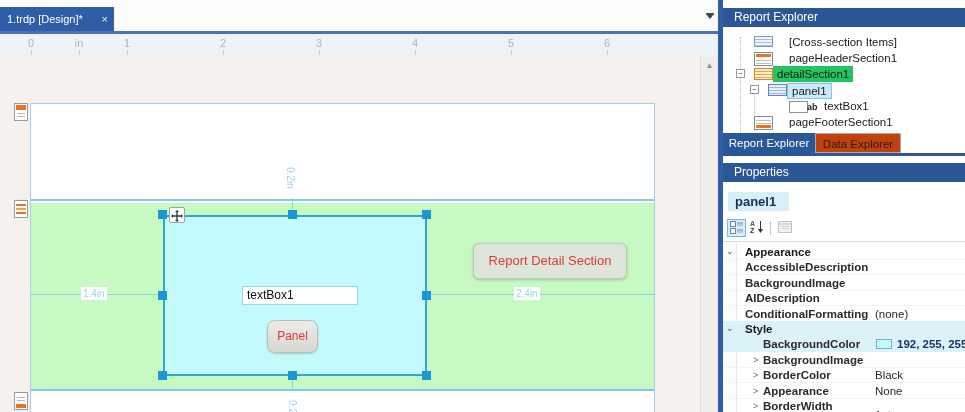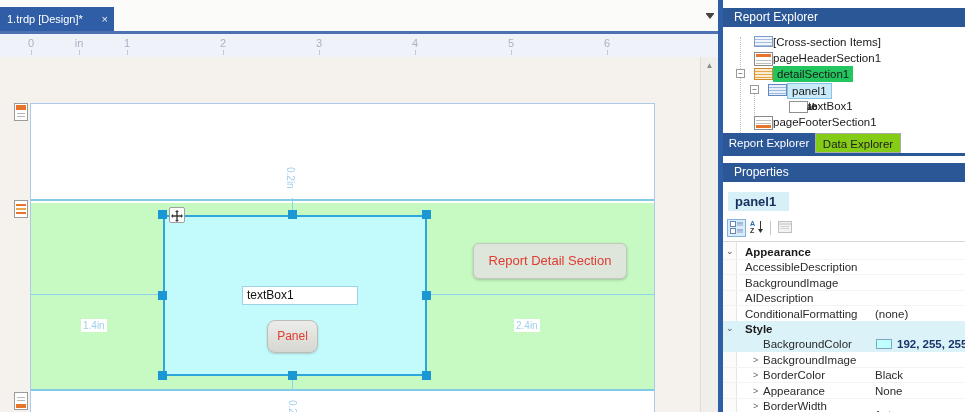--- a/index.html
+++ b/index.html
@@ -37,21 +37,21 @@
   .mi-detail .s1 { left:1px; right:1px; top:3px; height:2px; background:#E8732A; }
   .mi-detail .s2 { left:1px; right:1px; top:7px; height:2px; background:#E8A64C; }
   .mi-detail .s3 { left:1px; right:1px; top:11px; height:2px; background:#E8732A; }
   .mi-foot .bot { left:1px; right:1px; bottom:1px; height:4px; background:#E8732A; }
   .mi-foot .l1 { left:2px; right:2px; top:4px; height:1px; background:#B8B8B8; }
   .mi-foot .l2 { left:2px; right:2px; top:7px; height:1px; background:#B8B8B8; }
 
   
   .dim-line-h { position:absolute; height:1px; background:#8FD0EA; }
   .dim-line-v { position:absolute; width:1px; background:#8FD0EA; }
-  .dim-chip { position:absolute; background:#fff; color:#9FCFEC; font-size:10px; padding:0 2px; line-height:13px;margin-top:32px; }
+  .dim-chip { position:absolute; background:#fff; color:#9FCFEC; font-size:10px; padding:0 2px; line-height:13px; }
   .dim-chip-v { position:absolute; background:#fff; color:#9FCFEC; font-size:10px; writing-mode:vertical-rl; padding:2px 0; line-height:13px; }
 
   
   #sel-panel { position:absolute; left:163px; top:158px; width:264px; height:161px; background:#C3FAFB; border:2px solid #2EA6DB; }
   .handle { position:absolute; width:9px; height:9px; background:#1B97D3; }
   #move-chip { position:absolute; left:169px; top:150px; width:16px; height:16px; background:#fff; border:1px solid #A0A0A0; border-radius:2px; text-align:center; }
   #textbox1 { position:absolute; left:242px; top:229px; width:116px; height:19px; background:#fff; border:1px solid #9ED2E8;
               font-size:12px; color:#111; line-height:17px; padding-left:4px; }
   #panel-btn { position:absolute; left:267px; top:263px; width:51px; height:33px; border-radius:8px;
                background:linear-gradient(#ECECEA,#D6D6D2); border:1px solid #BDBDB8; box-shadow:0 1px 2px rgba(0,0,0,.18);
@@ -67,21 +67,21 @@
   #splitter { position:absolute; left:718px; top:0; width:5px; height:412px; background:#2E5FA6; }
 
   
   #right { position:absolute; left:723px; top:0; width:242px; height:412px; background:#fff; }
   .pane-header { position:absolute; left:0; width:242px; height:19px; background:#2B5797; color:#fff; font-size:12px; line-height:19px; padding-left:11px; }
 
   #tree { position:absolute; left:0; top:27px; width:242px; height:106px; background:#fff; }
   .tree-row { position:absolute; left:0; width:242px; height:16px; font-size:11.5px; color:#1A1A1A; }
   .tree-exp { position:absolute; width:9px; height:9px; top:3px; background:#fff; border:1px solid #9A9A9A; font-size:8px; line-height:7px; text-align:center; color:#444; }
   .tree-ico { position:absolute; top:2px; }
-  .tree-label { position:absolute; top:0; line-height:16px; white-space:nowrap; }
+  .tree-label { position:absolute; top:0; line-height:16px; white-space:nowrap;padding-left:16px; }
   .hl-green { background:#22c55e; padding:0 4px; }
   .hl-cyan { background:#C9EBF9; border:1px solid #88C4E8; padding:0 4px; line-height:14px; margin-top:1px; display:inline-block; }
   .tree-dotted { position:absolute; width:1px; border-left:1px dotted #BDBDBD; }
 
   
   .ico { display:inline-block; position:relative;padding-left:17px; }
   .ico-cross { width:13px; height:11px; background:#F0F5FC; border:1px solid #7C9CCB;
     background-image:repeating-linear-gradient(#F0F5FC 0 2px, #A8BEDF 2px 3px); }
   .ico-page { width:12px; height:14px; background:#fff; border:1px solid #8A8A8A; }
   .ico-page i { position:absolute; display:block; }
@@ -91,37 +91,37 @@
   .ico-pagefoot .l { left:1px; right:1px; top:3px; height:1px; background:#BFBFBF; box-shadow:0 3px 0 #BFBFBF; }
   .ico-detail { width:13px; height:12px; background:#FDEBD2; border:1px solid #D08A28;
     background-image:repeating-linear-gradient(#FDEBD2 0 2px, #E8A64C 2px 3px),repeating-linear-gradient(90deg,transparent 0 3px, #E8A64C 3px 4px); }
   .ico-panel { width:13px; height:12px; background:#E8F0FA; border:1px solid #5E86C2;
     background-image:repeating-linear-gradient(#E8F0FA 0 2px, #9FB8DC 2px 3px); }
   .ico-ab { width:16px; height:12px; background:#fff; border:1px solid #909090; font-size:9px; line-height:10px; text-align:center; color:#222; font-weight:bold; font-family:"Liberation Sans",sans-serif; }
 
   #explorer-tabs { position:absolute; left:0; top:133px; width:242px; height:20px; }
   .x-tab { position:absolute; top:0; height:20px; font-size:11.5px; line-height:20px; text-align:center; }
   .x-tab.active { background:#2B5797; color:#fff; }
-  .x-tab.inactive { background:#84cc16; color:#222; border:1px solid #ABABAB; }
+  .x-tab.inactive { background:#c2410c; color:#222; border:1px solid #ABABAB; }
   #tabs-underbar { position:absolute; left:0; top:153px; width:242px; height:3px; background:#2B5797; }
 
   #objname { position:absolute; left:5px; top:192px; height:19px; background:#D7EFF7; color:#15305E; font-weight:bold; font-size:13px;
              line-height:19px; padding:0 13px 0 7px; }
   #props-toolbar { position:absolute; left:0; top:219px; width:242px; height:20px; }
   .tb-btn { position:absolute; top:0; width:19px; height:18px; text-align:center; }
   .tb-btn.sel { background:#D9ECFA; border:1px solid #7FB2DD; }
   .tb-sep { position:absolute; top:2px; width:1px; height:14px; background:#C8C8C8; }
 
   #propgrid { position:absolute; left:0; top:241px; width:242px; height:171px; border-top:1px solid #D7D7D7; background:#fff; }
   #grid-gutter { position:absolute; left:0; top:0; width:14px; height:171px; background:#FBFBFB; border-right:1px solid #E6E6E6; }
   .pg-row { position:absolute; left:0; width:242px; height:16px; font-size:11.5px; line-height:16px; color:#2B2B2B; border-bottom:1px solid #F3F3F3; }
   .pg-row.hl { background:#DBF2F9; border-bottom:1px solid #DBF2F9; }
   .pg-chev { position:absolute; left:3px; top:-1px; font-size:9px; color:#555; }
   .pg-exp { position:absolute; left:30px; top:0; font-size:9px; color:#666; }
-  .pg-name { position:absolute; top:0; white-space:nowrap; }
+  .pg-name { position:absolute; top:0; white-space:nowrap;font-weight:bold; }
   .pg-name.cat { font-weight:bold; color:#1B1B1B; }
   .pg-val { position:absolute; left:152px; top:0; white-space:nowrap; }
   .pg-val.boldnavy { color:#18356B; font-weight:bold; left:174px; }
   .pg-val.uline { border-bottom:1px solid #333; line-height:14px; height:14px; margin-top:10px; }
   .pg-swatch { position:absolute; left:153px; top:3px; width:16px; height:10px; border:1px solid #7FA8BF; }
 </style>
 </head>
 <body>
 
 <div id="root">

